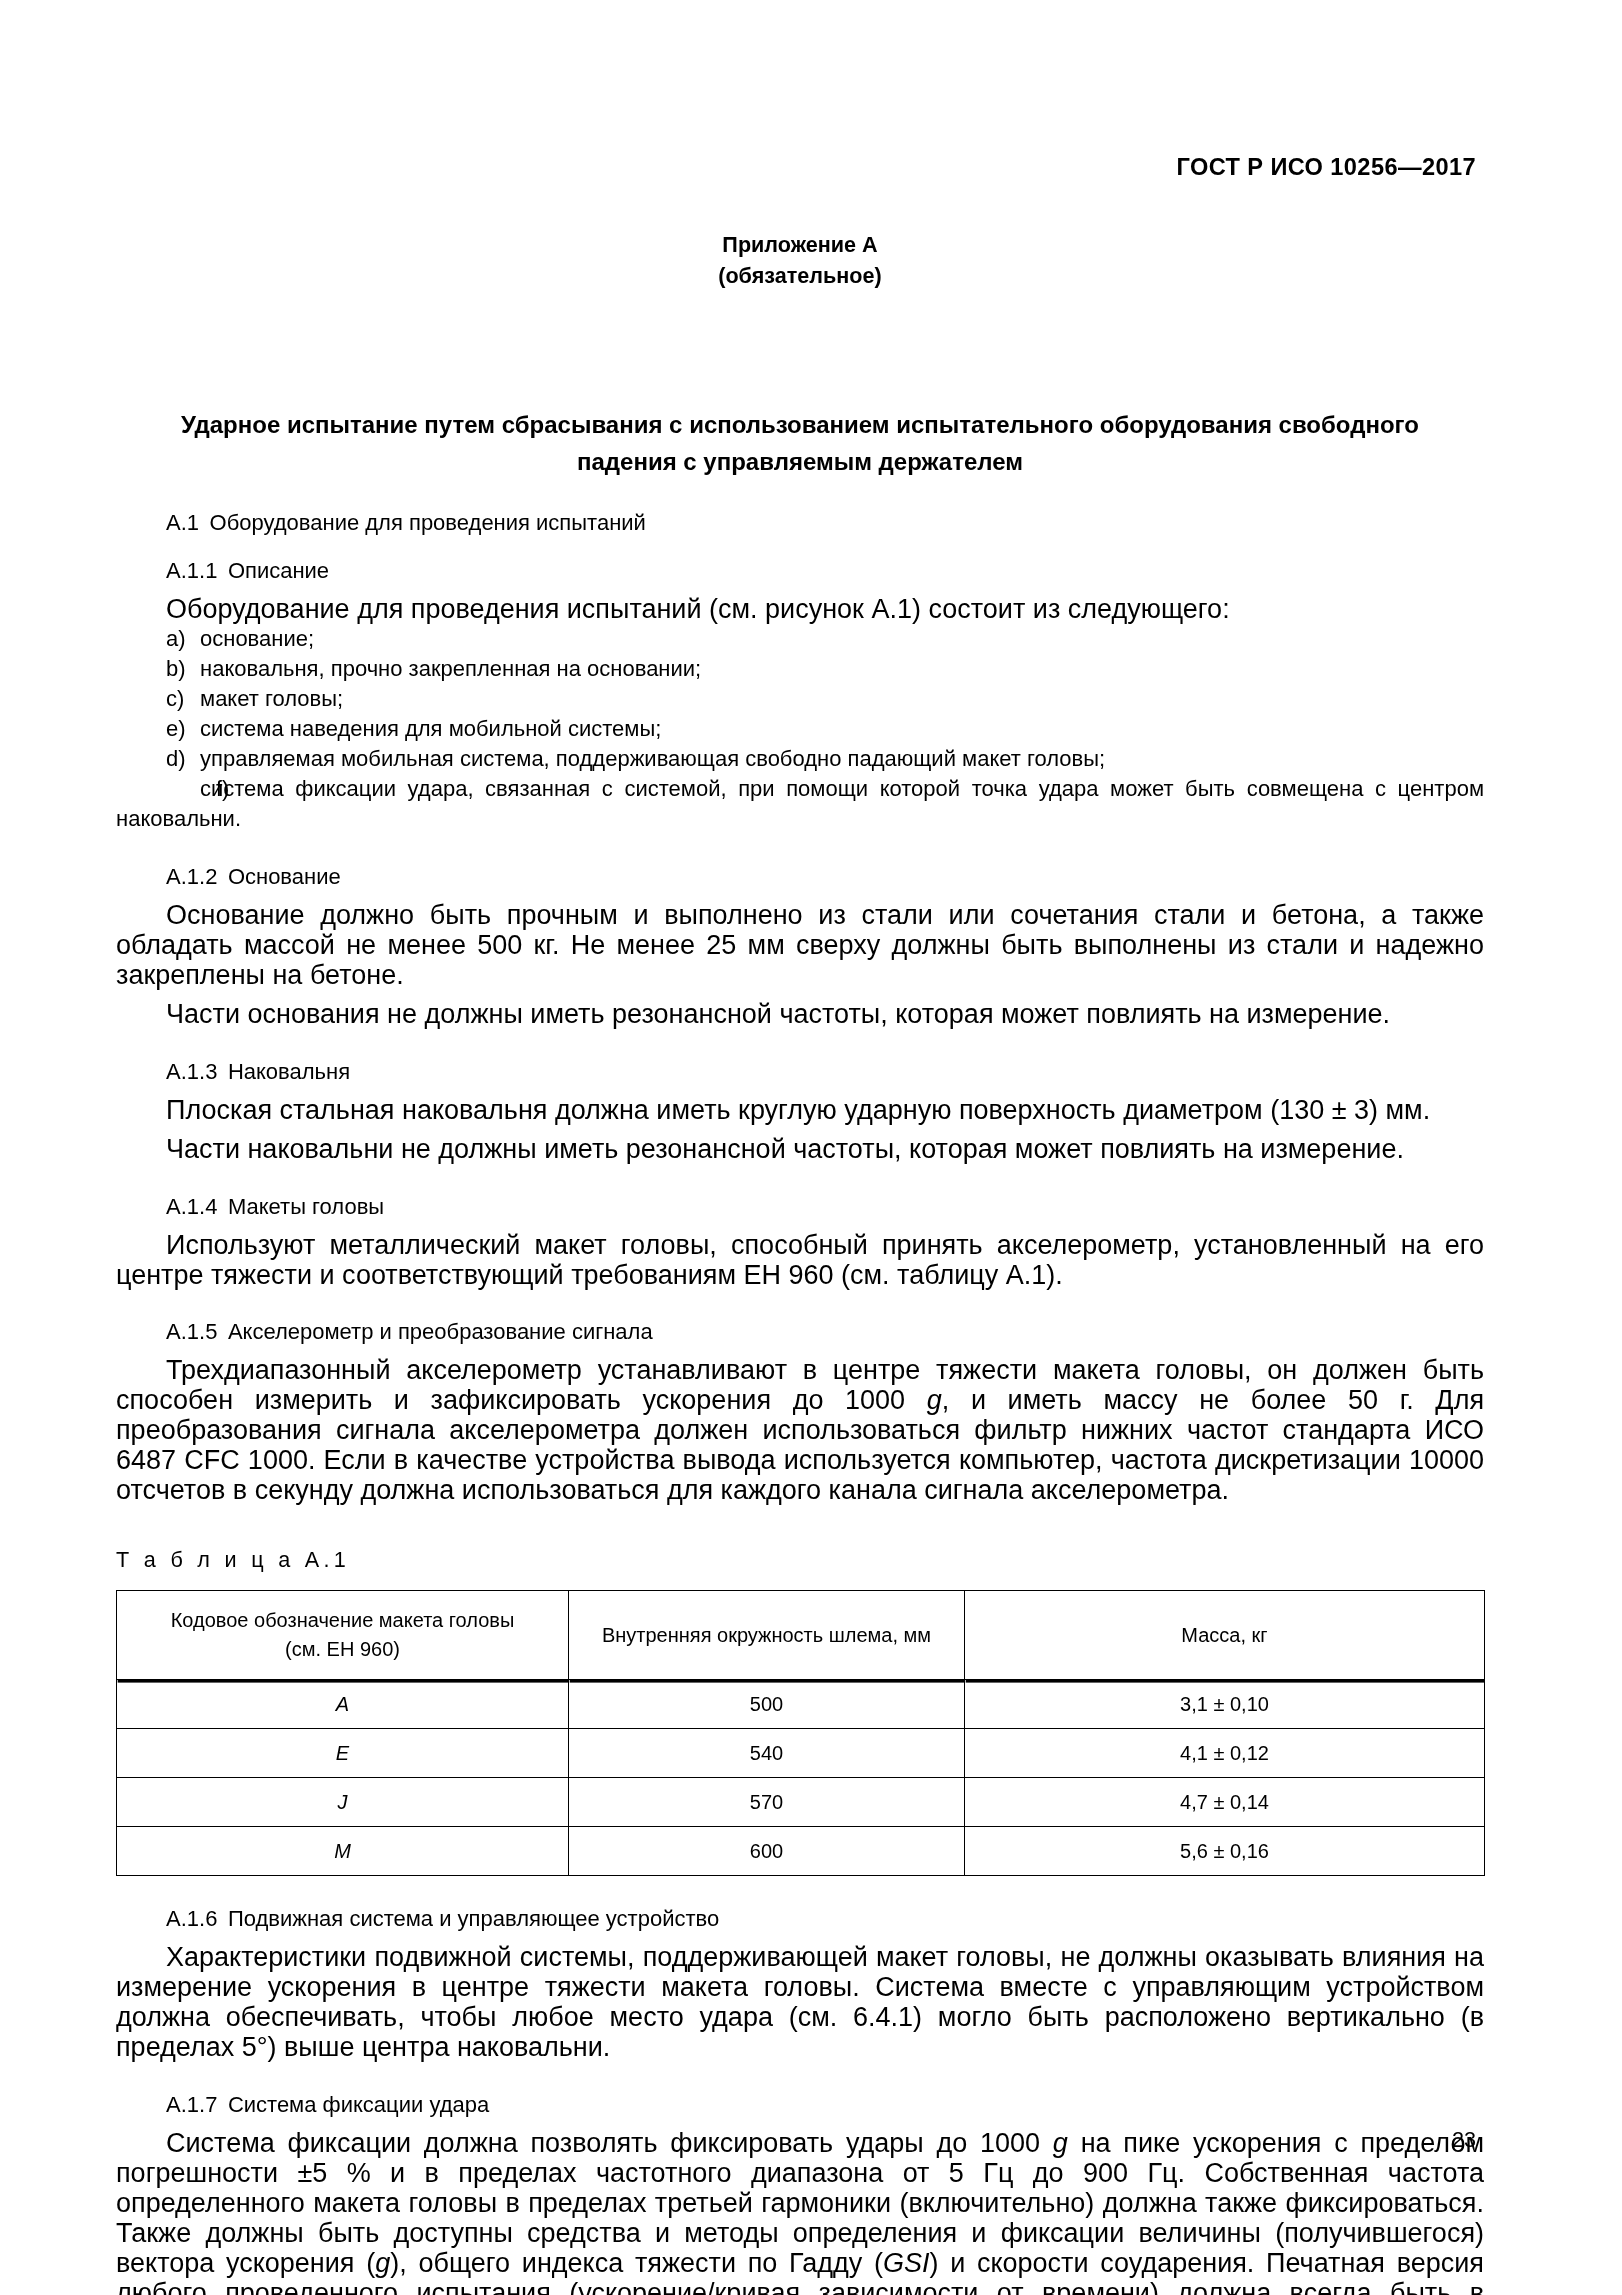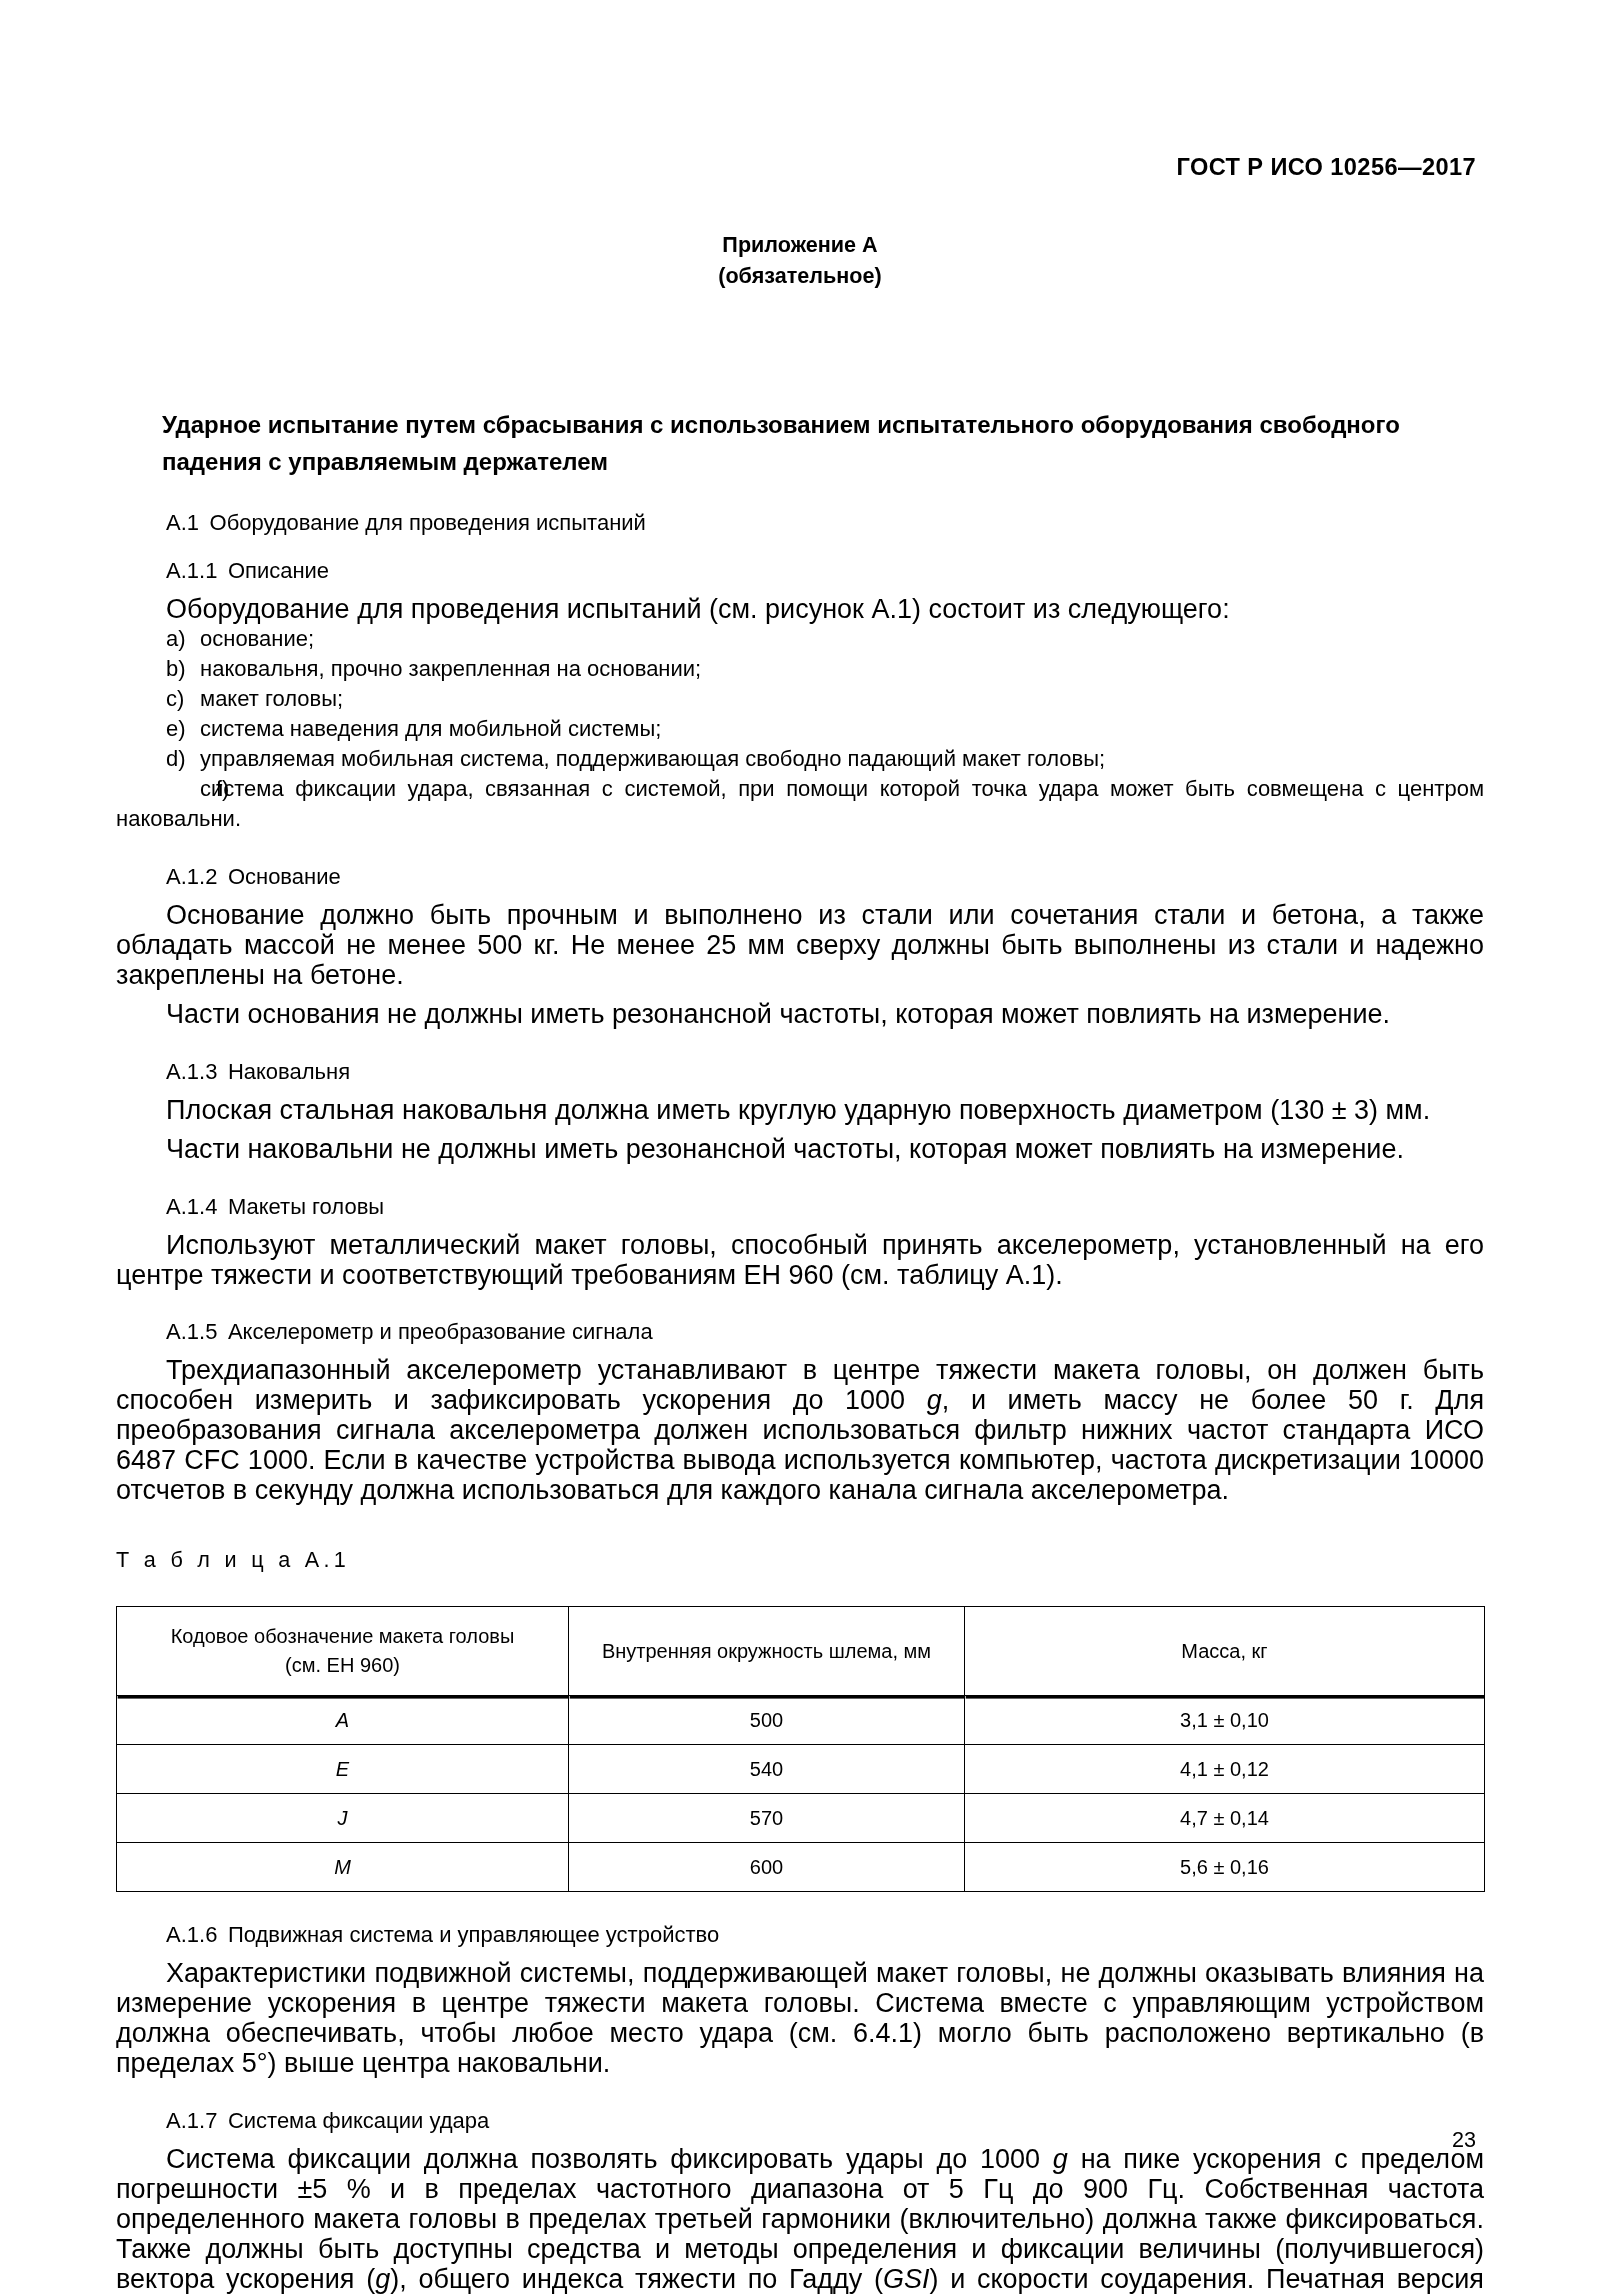--- a/index.html
+++ b/index.html
@@ -45,21 +45,21 @@
   .annex-head {
     text-align: center;
     font-size: 21.6px;
     font-weight: bold;
     line-height: 31px;
     margin: 0 0 0 0;
   }
   .annex-head .line2 { display: block; }
 
   .doc-title {
-    text-align: left;
+    text-align: center;
     font-size: 24px;
     font-weight: bold;
     line-height: 37px;
     margin: 115px 0 0 0;
     padding: 0 46px;
   }
 
   h3.sec {
     font-size: 22px;
     font-weight: normal;
@@ -107,21 +107,21 @@
   
   .table-caption {
     font-size: 21.6px;
     letter-spacing: 4.3px;
     margin: 42px 0 0 0;
     padding-left: 0;
   }
   table.t {
     border-collapse: collapse;
     width: 1368px;
-    margin-top: 33px;
+    margin-top: 17px;
     table-layout: fixed;
   }
   table.t col.c1 { width: 452px; }
   table.t col.c2 { width: 396px; }
   table.t col.c3 { width: 520px; }
 
   table.t th, table.t td {
     border-left: 1.3px solid #000;
     border-right: 1.3px solid #000;
     border-top: 1.3px solid #000;

